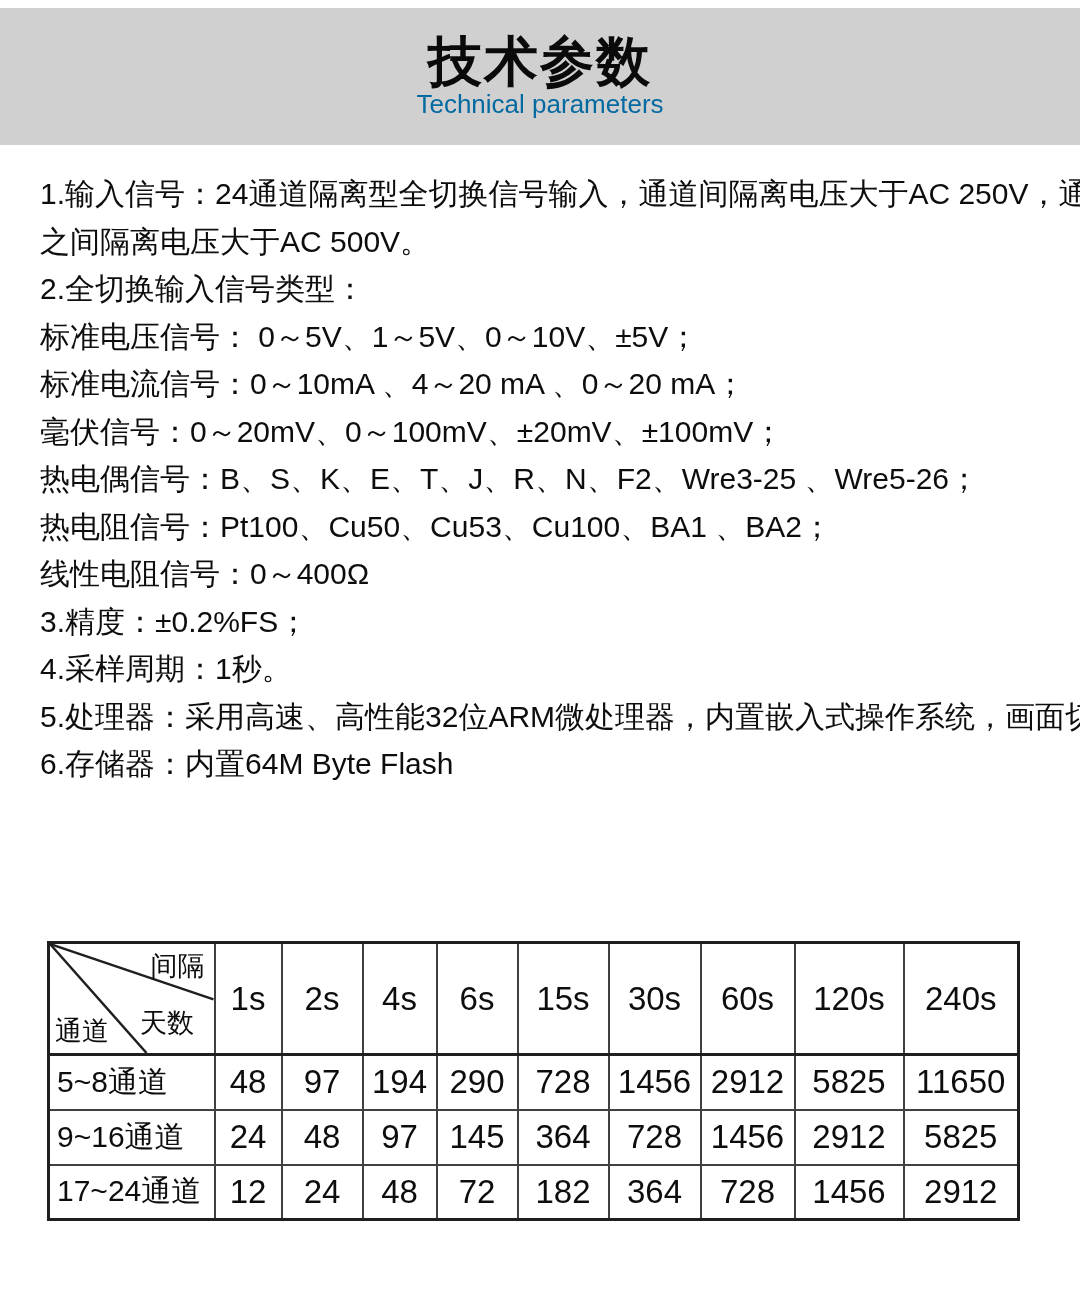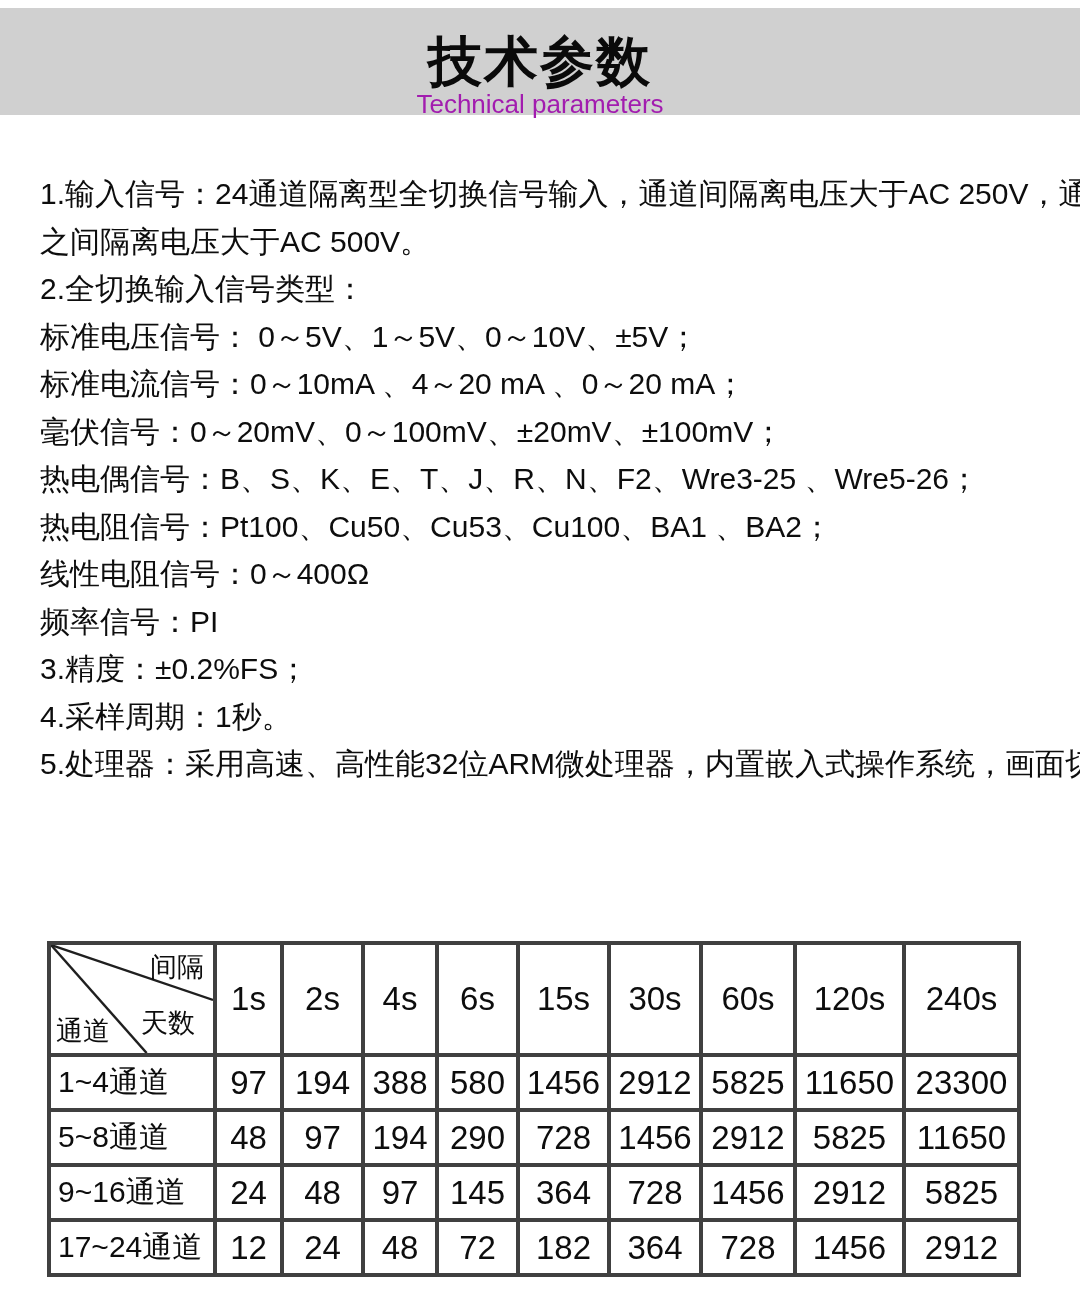--- a/index.html
+++ b/index.html
@@ -3,44 +3,44 @@
 <meta charset="utf-8">
 <style>
   * { margin:0; padding:0; box-sizing:border-box; }
   html,body {
     width:1080px; height:1297px; background:#ffffff;
     font-family:"Liberation Sans","DejaVu Sans",sans-serif;
     color:#0d0d0d; position:relative; overflow:hidden;
   }
   
   .banner {
-    position:absolute; top:8px; left:0; width:1080px; height:107px;
+    position:absolute; top:8px; left:0; width:1080px; height:137px;
     background:#d0d0d0; text-align:center;
   }
   .banner h1 {
     padding-top:24px; font-size:54px; line-height:58px; font-weight:900;
     color:#0a0a0a; letter-spacing:2px;
   }
   .banner .subtitle {
-    font-size:26px; line-height:28px; color:#a21caf; font-weight:400;
+    font-size:26px; line-height:28px; color:#0369a1; font-weight:400;
   }
   
   .specs {
     position:absolute; top:170px; left:40px; width:1005px;
     font-size:30px; line-height:47.5px; color:#0d0d0d;
     white-space:nowrap;
   }
   
   .rt {
     position:absolute; top:941px; left:47px; width:970px;
     border-collapse:collapse; table-layout:fixed;
     border:3px solid #1f1f1f;
   }
   .rt th, .rt td {
-    border:4px solid #404040; font-weight:normal; overflow:hidden;
+    border:2px solid #404040; font-weight:normal; overflow:hidden;
   }
   .rt thead tr { height:112px; }
   .rt tbody tr { height:55px; }
   .rt thead th { font-size:33px; text-align:center; border-bottom:3px solid #1f1f1f; }
   .rt td { font-size:33px; text-align:center; }
   .rt .rowlabel { font-size:30px; text-align:left; padding-left:7px; }
   .corner { position:relative; padding:0; }
   .corner svg { position:absolute; left:0; top:0; width:100%; height:100%; display:block; }
   .corner span { position:absolute; font-size:27px; line-height:1; white-space:nowrap; }
   .lbl-interval { top:9px;  right:9px; }
@@ -58,24 +58,24 @@
 <main class="specs">
     <div>1.输入信号：24通道隔离型全切换信号输入，通道间隔离电压大于AC 250V，通道和地</div>
     <div>之间隔离电压大于AC 500V。</div>
     <div>2.全切换输入信号类型：</div>
     <div>标准电压信号： 0～5V、1～5V、0～10V、±5V；</div>
     <div>标准电流信号：0～10mA 、4～20 mA 、0～20 mA；</div>
     <div>毫伏信号：0～20mV、0～100mV、±20mV、±100mV；</div>
     <div>热电偶信号：B、S、K、E、T、J、R、N、F2、Wre3-25 、Wre5-26；</div>
     <div>热电阻信号：Pt100、Cu50、Cu53、Cu100、BA1 、BA2；</div>
     <div>线性电阻信号：0～400Ω</div>
-    <div>频率信号：PI</div>
     <div>3.精度：±0.2%FS；</div>
     <div>4.采样周期：1秒。</div>
     <div>5.处理器：采用高速、高性能32位ARM微处理器，内置嵌入式操作系统，画面切换响</div>
+    <div>6.存储器：内置64M Byte Flash</div>
   </main>
 
 <table class="rt">
   <colgroup>
     <col style="width:166px">
       <col style="width:67px">
       <col style="width:81px">
     <col style="width:74px">
       <col style="width:81px">
       <col style="width:91px">
@@ -100,32 +100,20 @@
         <th>4s</th>
         <th>6s</th>
         <th>15s</th>
         <th>30s</th>
         <th>60s</th>
         <th>120s</th>
         <th>240s</th>
       </tr>
   </thead>
   <tbody>
-      <tr>
-        <th class="rowlabel">1~4通道</th>
-        <td>97</td>
-        <td>194</td>
-        <td>388</td>
-        <td>580</td>
-        <td>1456</td>
-        <td>2912</td>
-        <td>5825</td>
-        <td>11650</td>
-        <td>23300</td>
-      </tr>
       <tr>
         <th class="rowlabel">5~8通道</th>
         <td>48</td>
         <td>97</td>
         <td>194</td>
         <td>290</td>
         <td>728</td>
         <td>1456</td>
         <td>2912</td>
         <td>5825</td>

